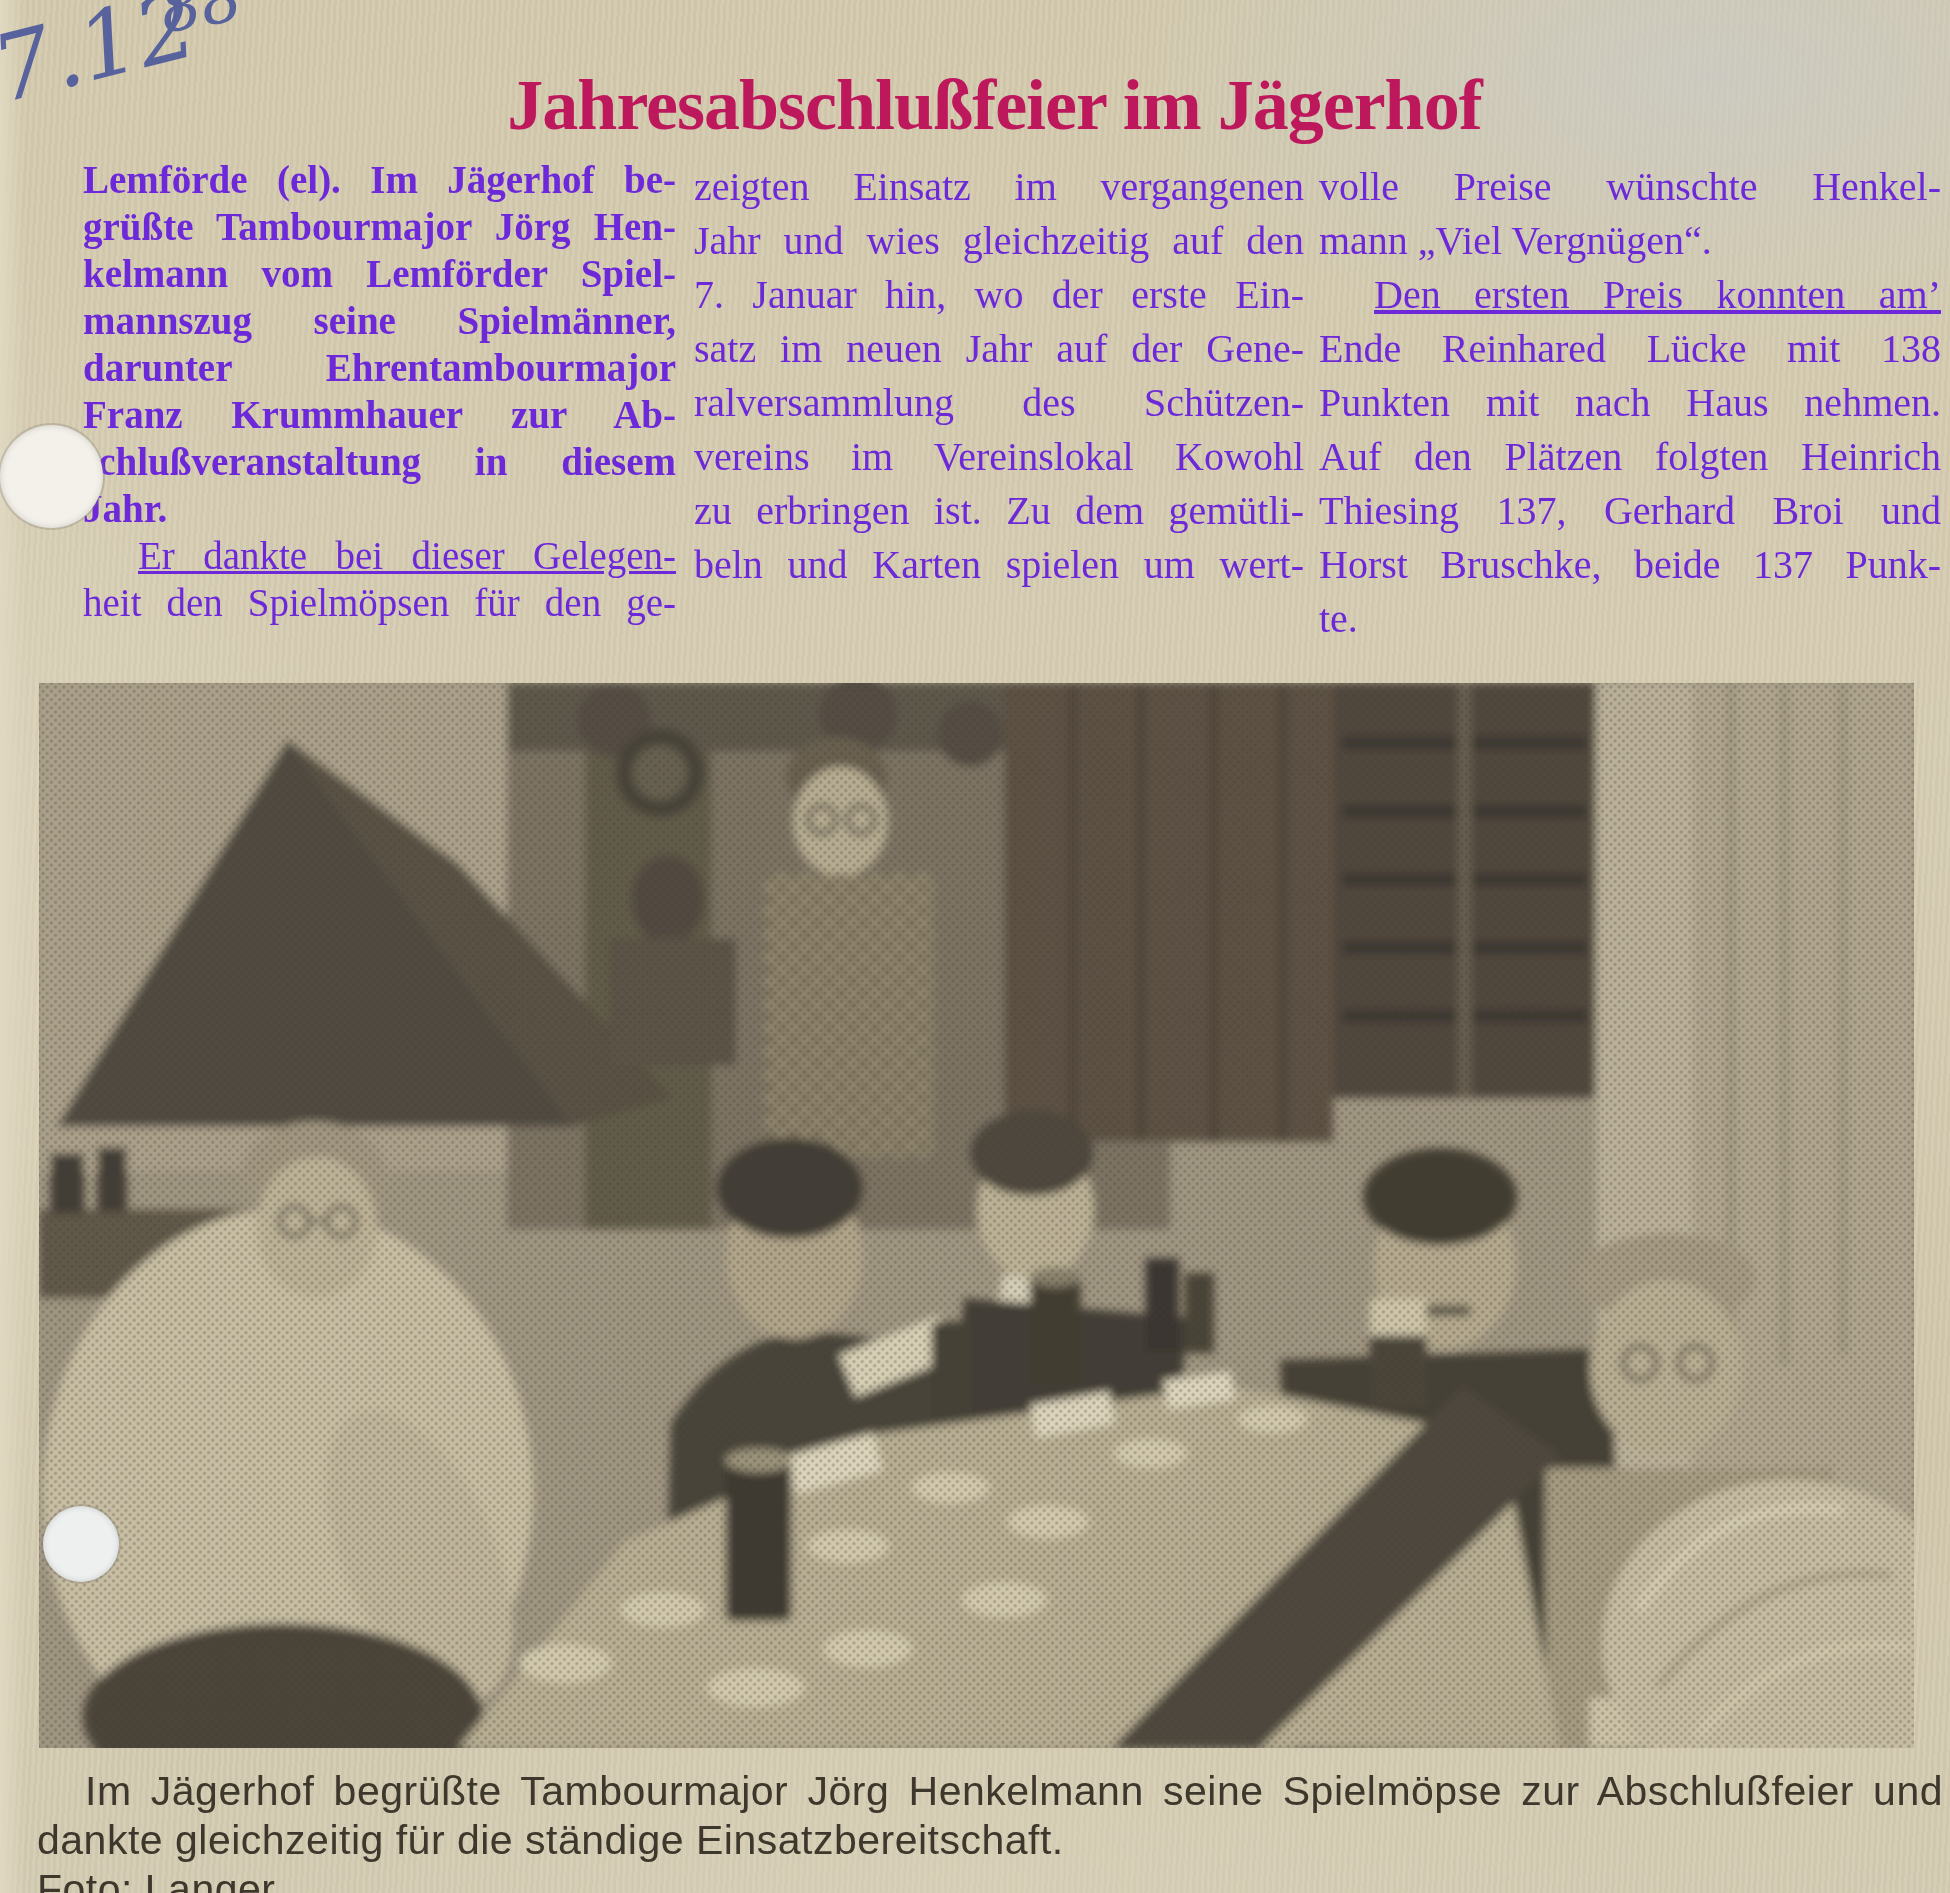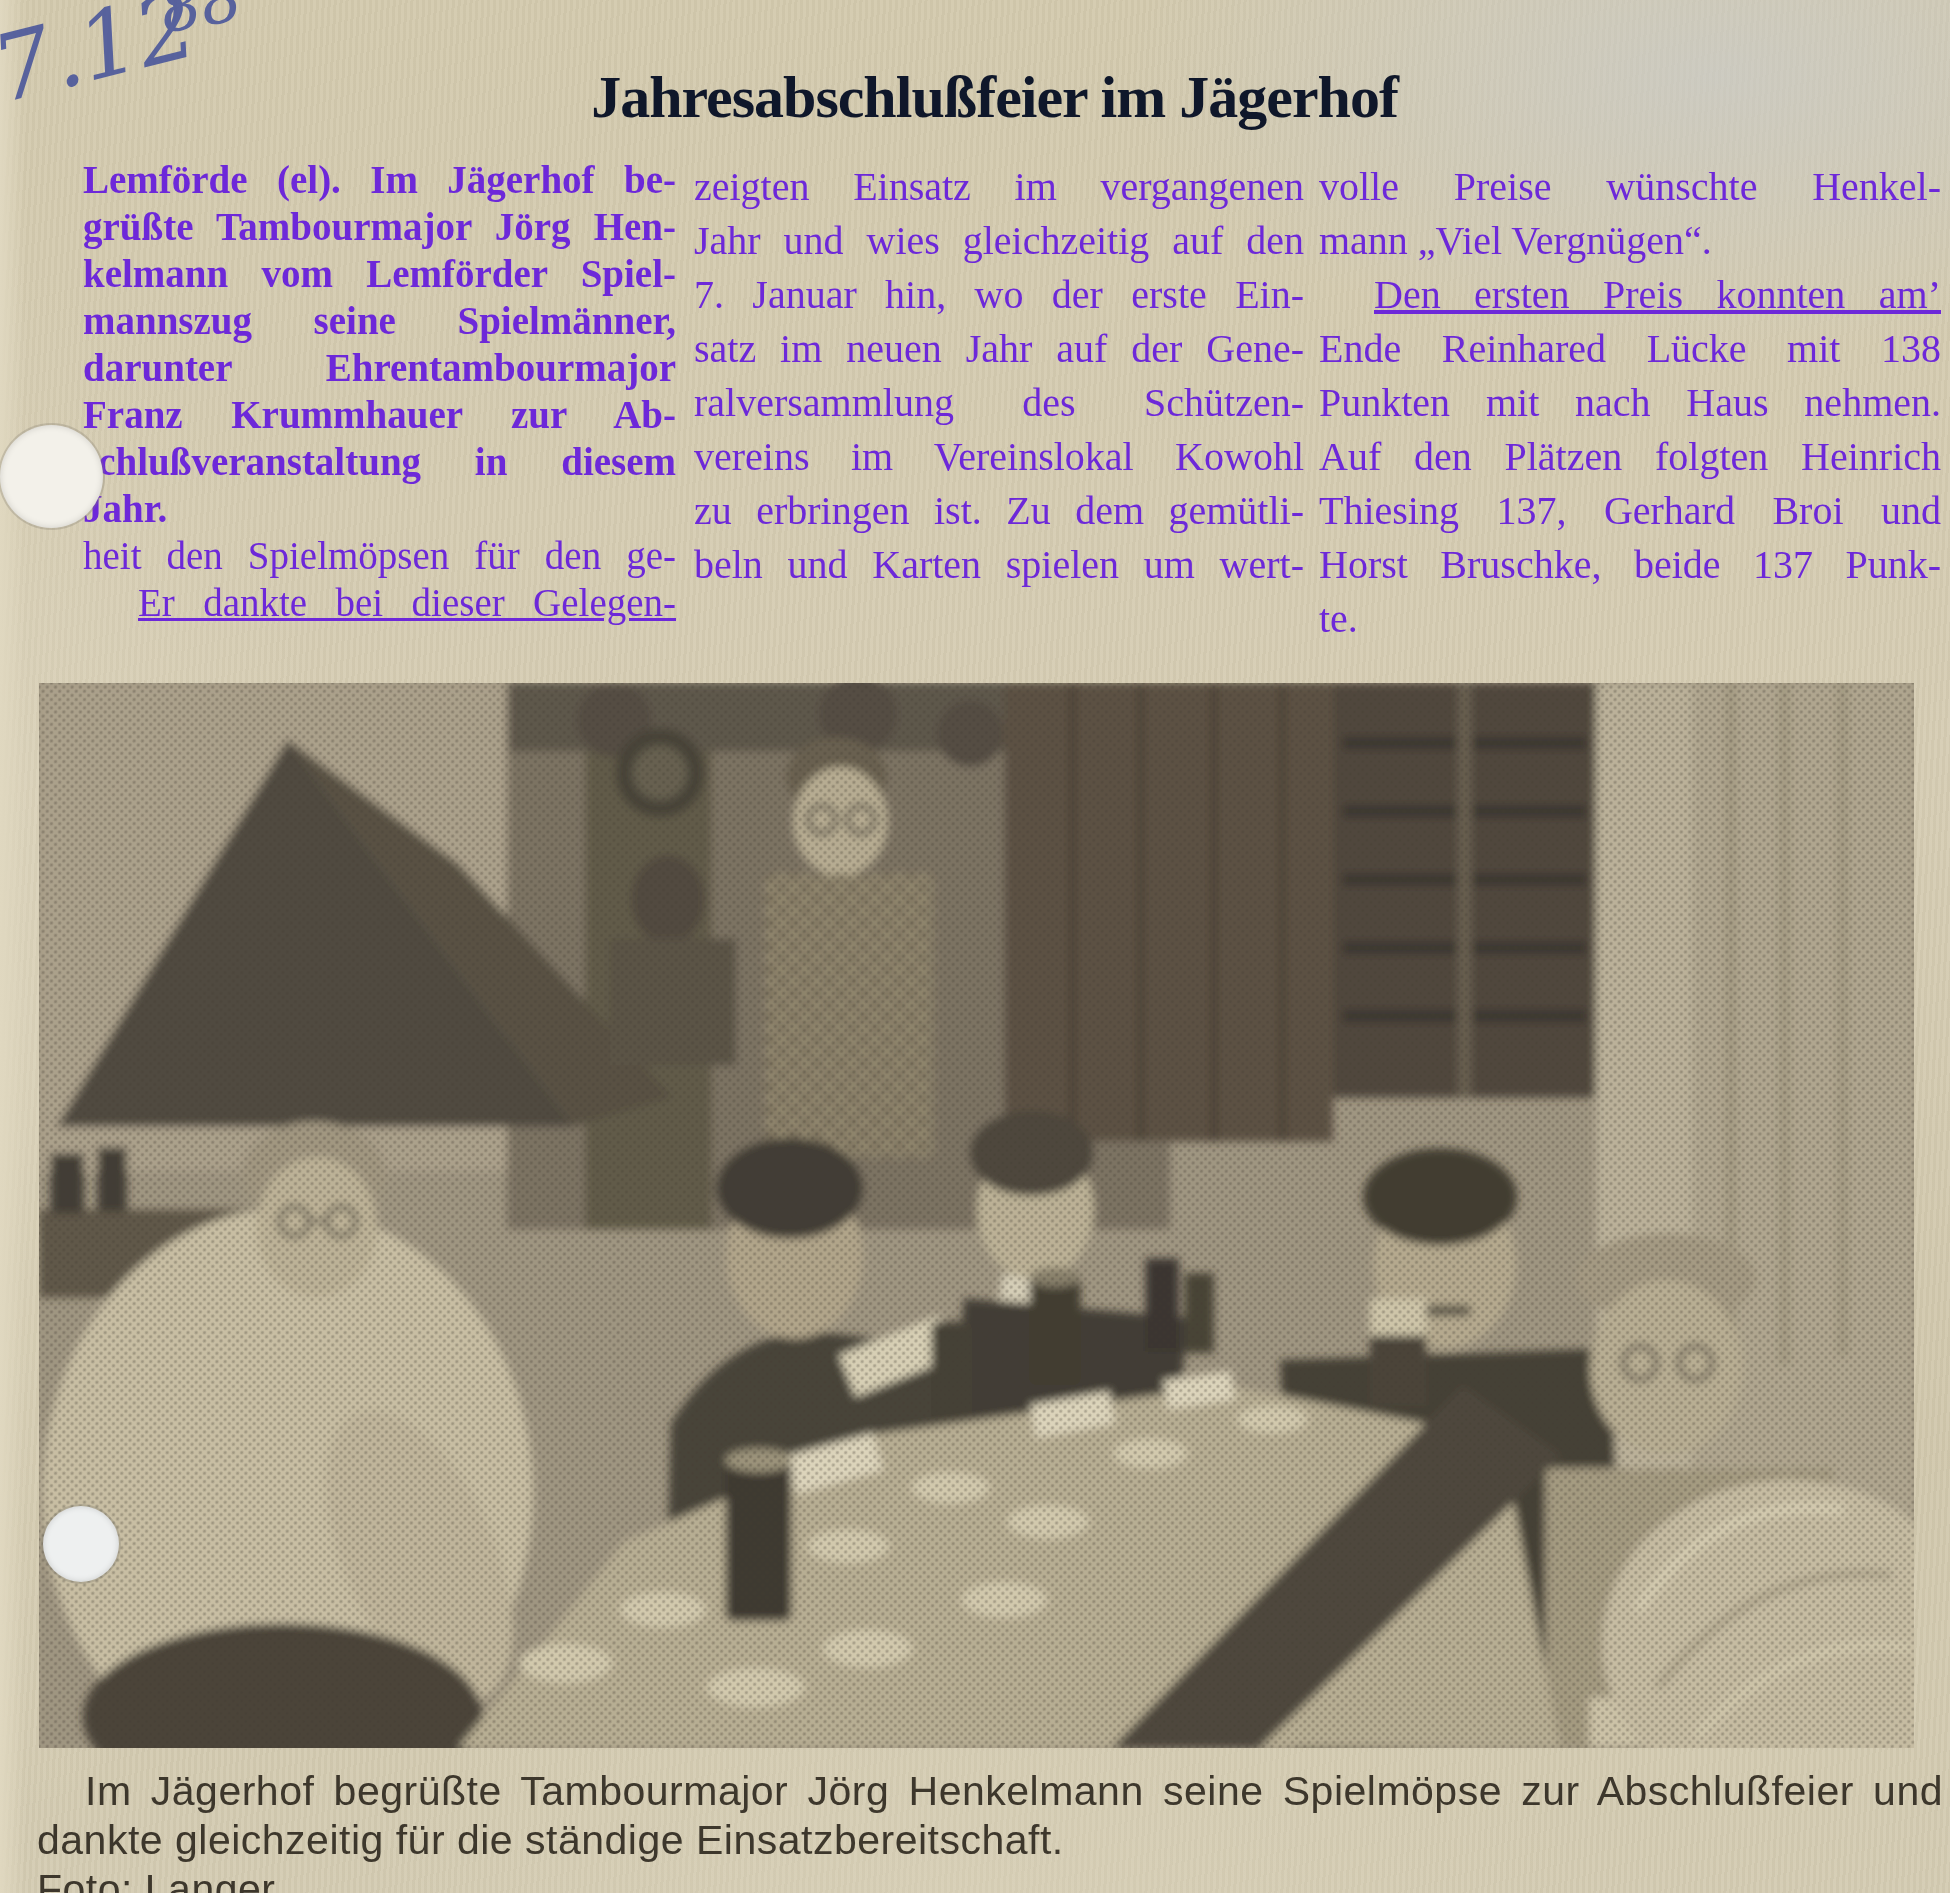--- a/index.html
+++ b/index.html
@@ -16,22 +16,22 @@
   }
   .edge-left{position:absolute;left:0;top:0;width:25px;height:100%;
     background:linear-gradient(90deg,#e0d8c0,rgba(224,216,192,0));pointer-events:none;}
   
   .handwriting{position:absolute;left:-7.8px;top:-5.9px;z-index:3;color:#47549b;opacity:.88;
     font-family:"DejaVu Serif", serif;font-style:italic;}
   .hw-day{display:inline-block;font-size:92px;transform:rotate(-14deg);}
   .hw-year{position:absolute;left:168px;top:-27px;font-size:64px;transform:rotate(-10deg);}
   
   .headline{position:absolute;left:229px;top:3.9px;width:1531px;height:115px;z-index:2;
-    text-align:center;font-weight:bold;font-size:60px;line-height:107px;letter-spacing:-1px;
-    color:#0f172a;white-space:nowrap;}
+    text-align:center;font-weight:bold;font-size:72px;line-height:107px;letter-spacing:-1px;
+    color:#be185d;white-space:nowrap;}
   
   .col{position:absolute;z-index:2;color:#6d28d9;}
   #col1{left:83px;top:156px;width:593px;font-size:39px;line-height:47px;}
   #col2{left:694px;top:156px;width:610px;font-size:40px;line-height:54px;padding-top:3.9px;}
   #col3{left:1319px;top:156px;width:622px;font-size:40px;line-height:54px;padding-top:3.9px;}
   .line{text-align:justify;text-align-last:justify;white-space:normal;}
   .line.last{text-align-last:left;}
   .line.indent{text-indent:55px;text-decoration:underline;}
   .line.bold{font-weight:bold;}
   
@@ -63,22 +63,22 @@
 
 <div class="col" id="col1">
     <div class="line bold">Lemförde (el). Im Jägerhof be-</div>
     <div class="line bold">grüßte Tambourmajor Jörg Hen-</div>
     <div class="line bold">kelmann vom Lemförder Spiel-</div>
     <div class="line bold">mannszug seine Spielmänner,</div>
     <div class="line bold">darunter Ehrentambourmajor</div>
     <div class="line bold">Franz Krummhauer zur Ab-</div>
     <div class="line bold">schlußveranstaltung in diesem</div>
     <div class="line bold last">Jahr.</div>
+    <div class="line indent">Er dankte bei dieser Gelegen-</div>
     <div class="line">heit den Spielmöpsen für den ge-</div>
-    <div class="line indent">Er dankte bei dieser Gelegen-</div>
   </div>
 <div class="col" id="col2">
     <div class="line">zeigten Einsatz im vergangenen</div>
     <div class="line">Jahr und wies gleichzeitig auf den</div>
     <div class="line">7. Januar hin, wo der erste Ein-</div>
     <div class="line">satz im neuen Jahr auf der Gene-</div>
     <div class="line">ralversammlung des Schützen-</div>
     <div class="line">vereins im Vereinslokal Kowohl</div>
     <div class="line">zu erbringen ist. Zu dem gemütli-</div>
     <div class="line">beln und Karten spielen um wert-</div>

